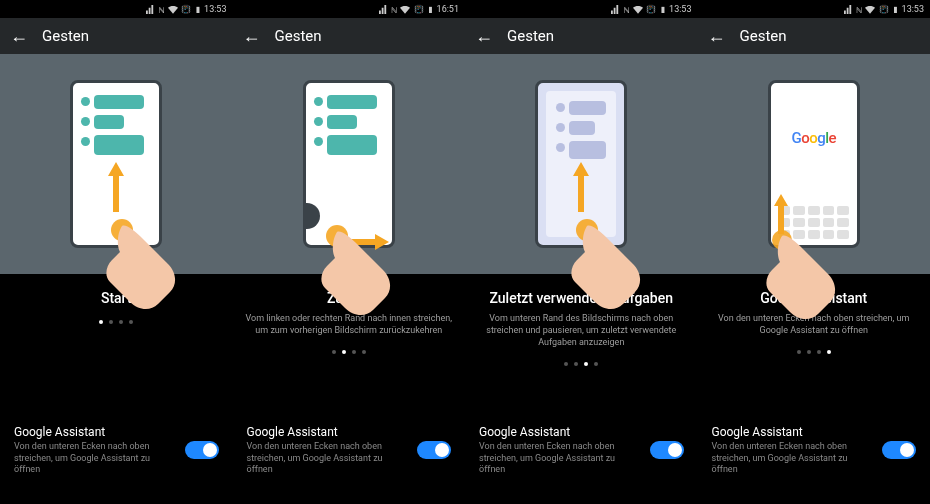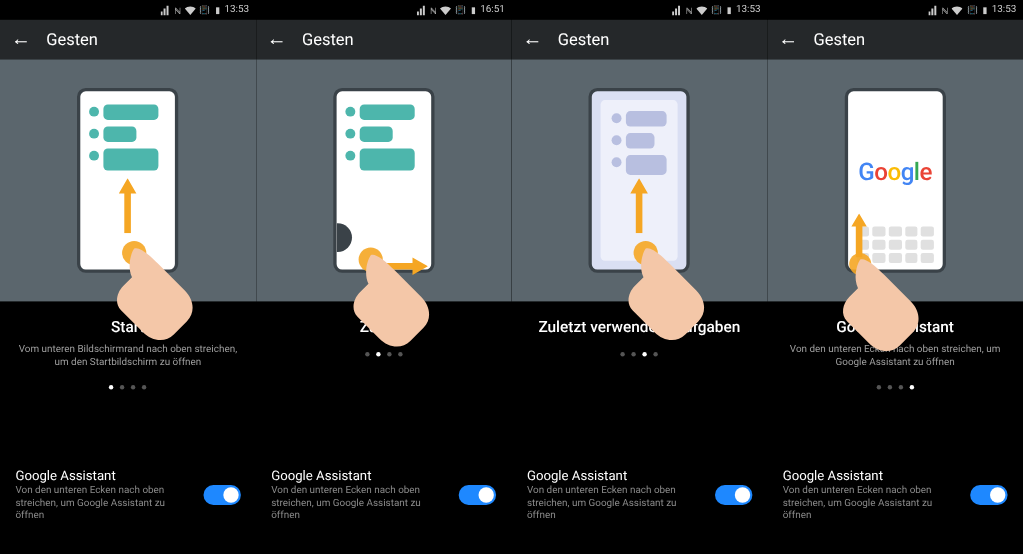--- a/index.html
+++ b/index.html
@@ -94,24 +94,24 @@
     border-radius: 4px;
   }
   .green .dot { background: #4db6ac; }
   .green .bubble { background: #4db6ac; }
   .purple .dot { background: #9fa8da; }
   .purple .bubble { background: #9fa8da; }
   .purple.faded .dot { background: #b8bfe0; }
   .purple.faded .bubble { background: #b8bfe0; }
   .google-logo {
     position: absolute;
-    top: 62px;
+    top: 46px;
     left: 50%;
     transform: translateX(-50%);
-    font-size: 22px;
+    font-size: 15px;
     font-weight: 500;
     letter-spacing: -0.5px;
   }
   .google-logo span:nth-child(1){color:#4285F4}
   .google-logo span:nth-child(2){color:#EA4335}
   .google-logo span:nth-child(3){color:#FBBC05}
   .google-logo span:nth-child(4){color:#4285F4}
   .google-logo span:nth-child(5){color:#34A853}
   .google-logo span:nth-child(6){color:#EA4335}
   .keyboard-grid {
@@ -235,21 +235,20 @@
     </div>
     <svg width="20" height="50" style="position:absolute;left:50%;top:108px;transform:translateX(-50%)">
         <path d="M10 0L2 14h5v36h6V14h5z" fill="#f5a623"></path>
       </svg>
     <svg width="110" height="110" style="position:absolute;left:96px;top:152px">
       <circle cx="26" cy="24" r="11" fill="#f5a623" opacity="0.9"></circle>
       <path d="M26 20 C30 18 38 24 48 34 L72 58 C80 66 82 78 74 86 L62 98 C54 106 42 104 34 96 L14 76 C8 70 10 60 16 54 L24 46 C20 38 22 26 26 20 Z" fill="#f4c7a8"></path>
     </svg>
   </div>
   <div class="gesture-title">Start</div>
-  <div class="gesture-desc">Vom unteren Bildschirmrand nach oben streichen, um den Startbildschirm zu öffnen</div>
   <div class="dots">
     <div class="page-dot active"></div>
     <div class="page-dot"></div>
     <div class="page-dot"></div>
     <div class="page-dot"></div>
   </div>
   <div class="setting-row">
     <div class="setting-text">
       <div class="setting-title">Google Assistant</div>
       <div class="setting-desc">Von den unteren Ecken nach oben streichen, um Google Assistant zu öffnen</div>
@@ -297,20 +296,21 @@
     </div>
     <svg width="50" height="20" style="position:absolute;left:106px;top:178px">
         <path d="M50 10L36 2v5H0v6h36v5z" fill="#f5a623"></path>
       </svg>
     <svg width="110" height="110" style="position:absolute;left:86px;top:164px">
       <circle cx="18" cy="18" r="11" fill="#f5a623" opacity="0.9"></circle>
       <path d="M18 14 C22 12 30 18 40 28 L64 52 C72 60 74 72 66 80 L54 92 C46 100 34 98 26 90 L6 70 C0 64 2 54 8 48 L16 40 C12 32 14 20 18 14 Z" fill="#f4c7a8"></path>
     </svg>
   </div>
   <div class="gesture-title">Zurück</div>
+  <div class="gesture-desc">Vom linken oder rechten Rand nach innen streichen, um zum vorherigen Bildschirm zurückzukehren</div>
   <div class="dots">
     <div class="page-dot"></div>
     <div class="page-dot active"></div>
     <div class="page-dot"></div>
     <div class="page-dot"></div>
   </div>
   <div class="setting-row">
     <div class="setting-text">
       <div class="setting-title">Google Assistant</div>
       <div class="setting-desc">Von den unteren Ecken nach oben streichen, um Google Assistant zu öffnen</div>
@@ -359,20 +359,21 @@
     </div>
     <svg width="20" height="50" style="position:absolute;left:50%;top:108px;transform:translateX(-50%)">
         <path d="M10 0L2 14h5v36h6V14h5z" fill="#f5a623"></path>
       </svg>
     <svg width="110" height="110" style="position:absolute;left:96px;top:152px">
       <circle cx="26" cy="24" r="11" fill="#f5a623" opacity="0.9"></circle>
       <path d="M26 20 C30 18 38 24 48 34 L72 58 C80 66 82 78 74 86 L62 98 C54 106 42 104 34 96 L14 76 C8 70 10 60 16 54 L24 46 C20 38 22 26 26 20 Z" fill="#f4c7a8"></path>
     </svg>
   </div>
   <div class="gesture-title">Zuletzt verwendete Aufgaben</div>
+  <div class="gesture-desc">Vom unteren Rand des Bildschirms nach oben streichen und pausieren, um zuletzt verwendete Aufgaben anzuzeigen</div>
   <div class="dots">
     <div class="page-dot"></div>
     <div class="page-dot"></div>
     <div class="page-dot active"></div>
     <div class="page-dot"></div>
   </div>
   <div class="setting-row">
     <div class="setting-text">
       <div class="setting-title">Google Assistant</div>
       <div class="setting-desc">Von den unteren Ecken nach oben streichen, um Google Assistant zu öffnen</div>

